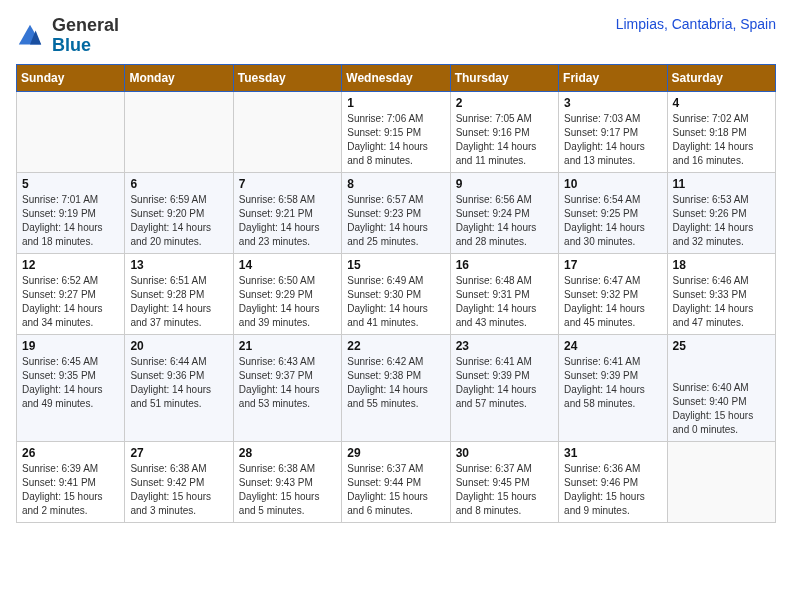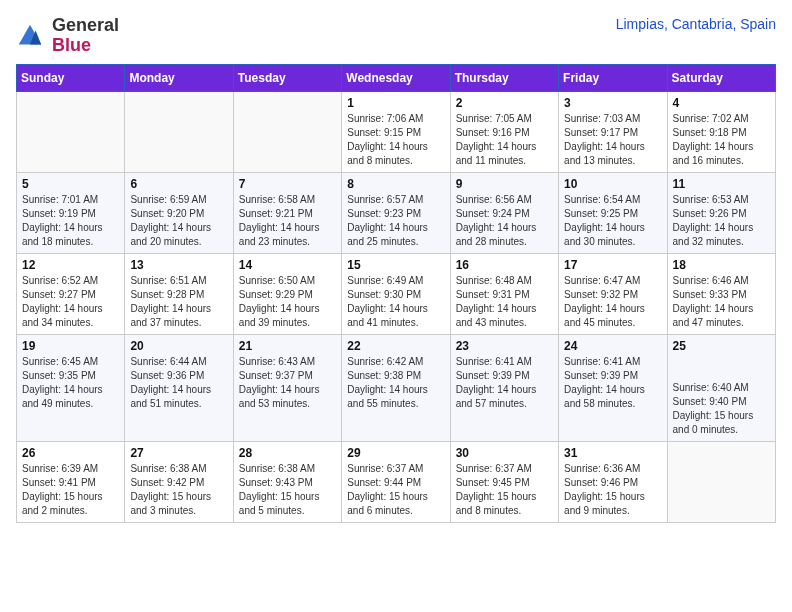--- a/index.html
+++ b/index.html
@@ -20,21 +20,21 @@
       display: flex;
       align-items: center;
       gap: 8px;
     }
     .logo-text {
       font-size: 18px;
       font-weight: bold;
       line-height: 1.1;
     }
     .logo-general { color: #333; }
-    .logo-blue { color: #be185d; }
+    .logo-blue { color: #0369a1; }
     .logo-icon {
       width: 28px;
       height: 28px;
     }
     .title-block {
       text-align: right;
     }
     .calendar-title {
       font-size: 32px;
       font-weight: bold;
@@ -44,21 +44,21 @@
       font-size: 14px;
       color: #1d4ed8;
       padding-left: 40px;
     }
     table {
       width: 100%;
       border-collapse: collapse;
       table-layout: fixed;
     }
     thead tr th {
-      background: #6d28d9;
+      background: #a16207;
       color: #fff;
       font-size: 12px;
       font-weight: bold;
       padding: 6px 4px;
       text-align: left;
       border: 1px solid #2a5fbf;
     }
     tbody tr td {
       border: 1px solid #ccc;
       vertical-align: top;

